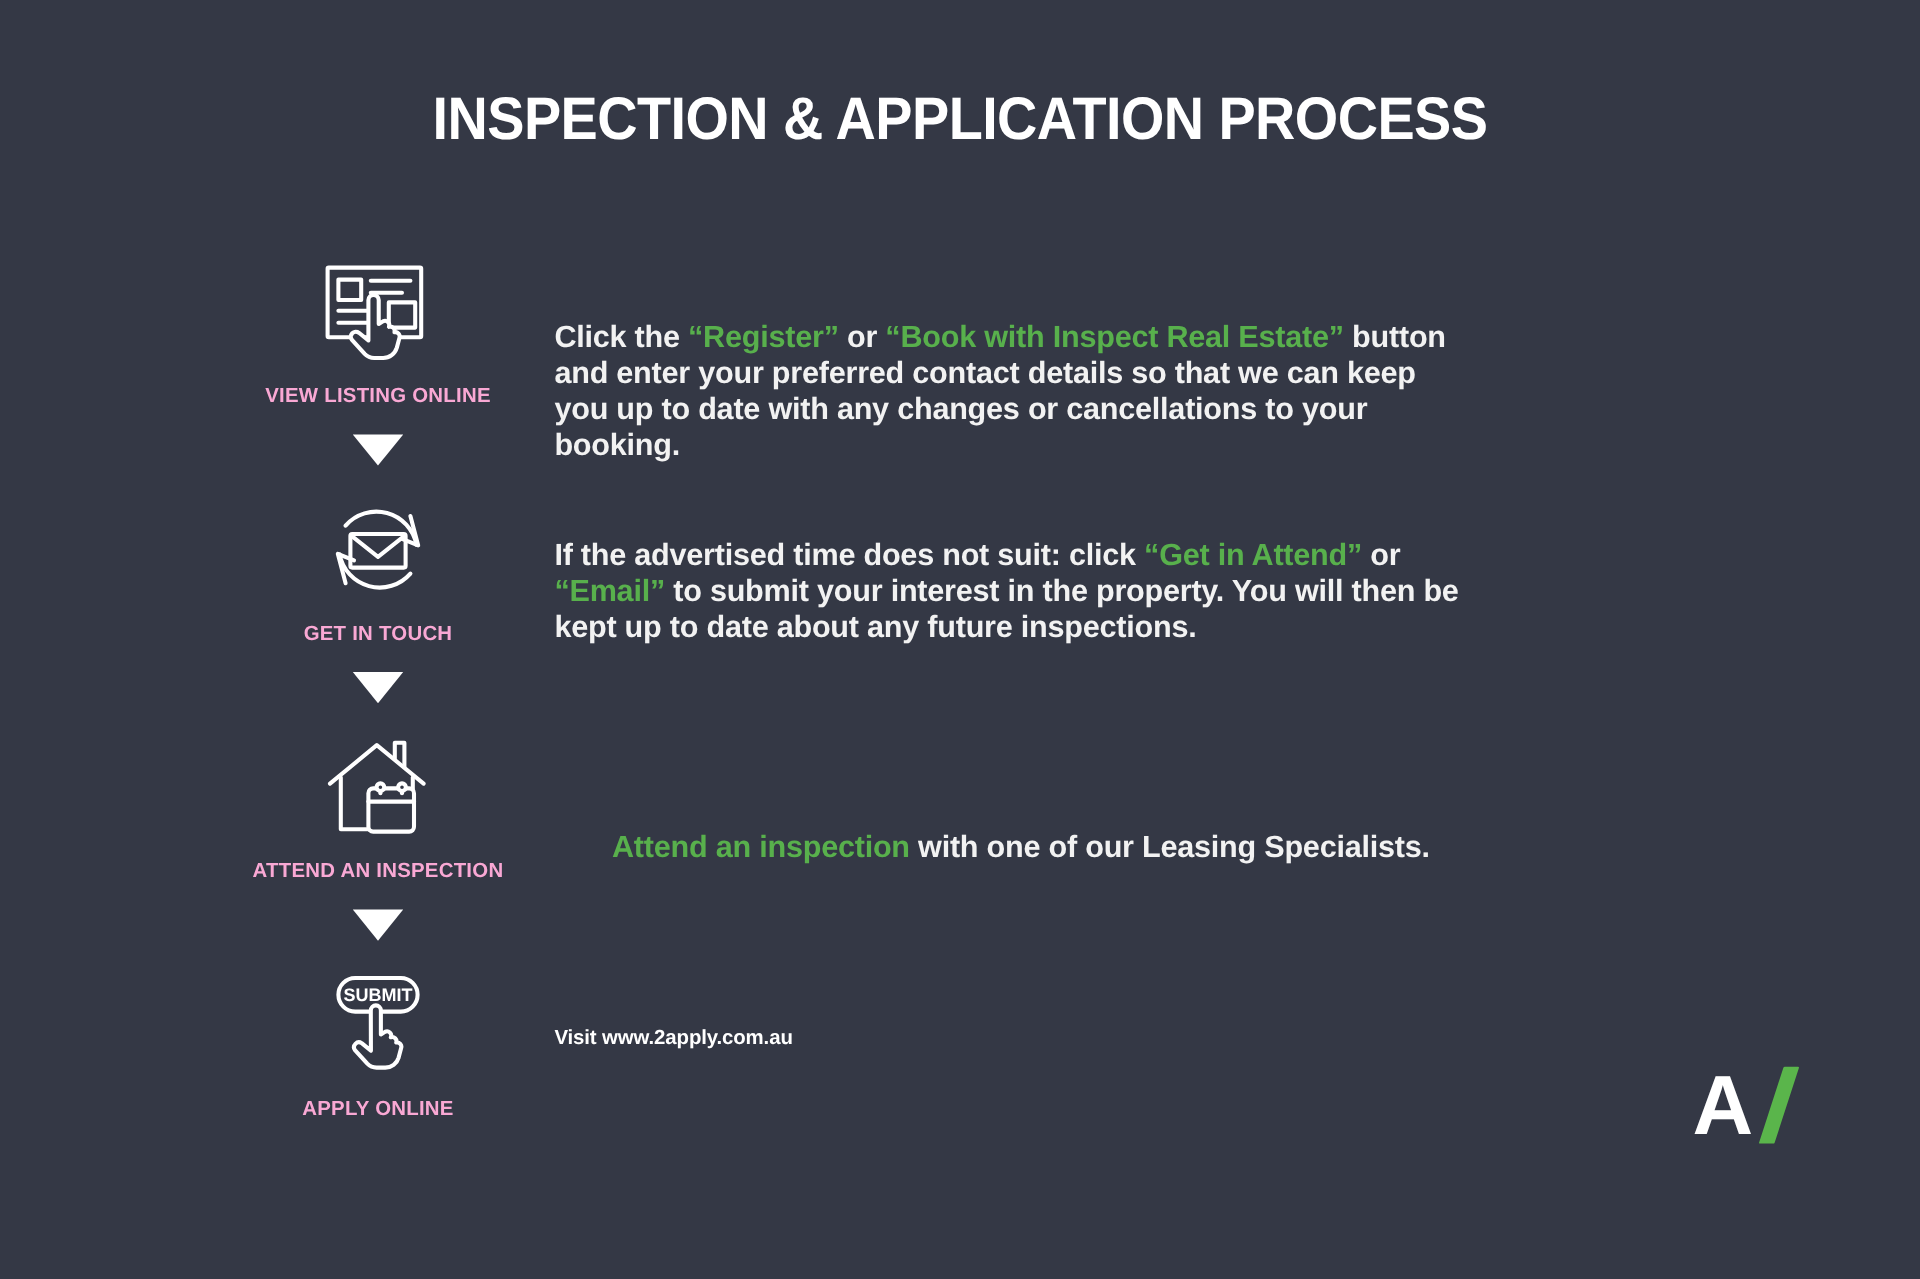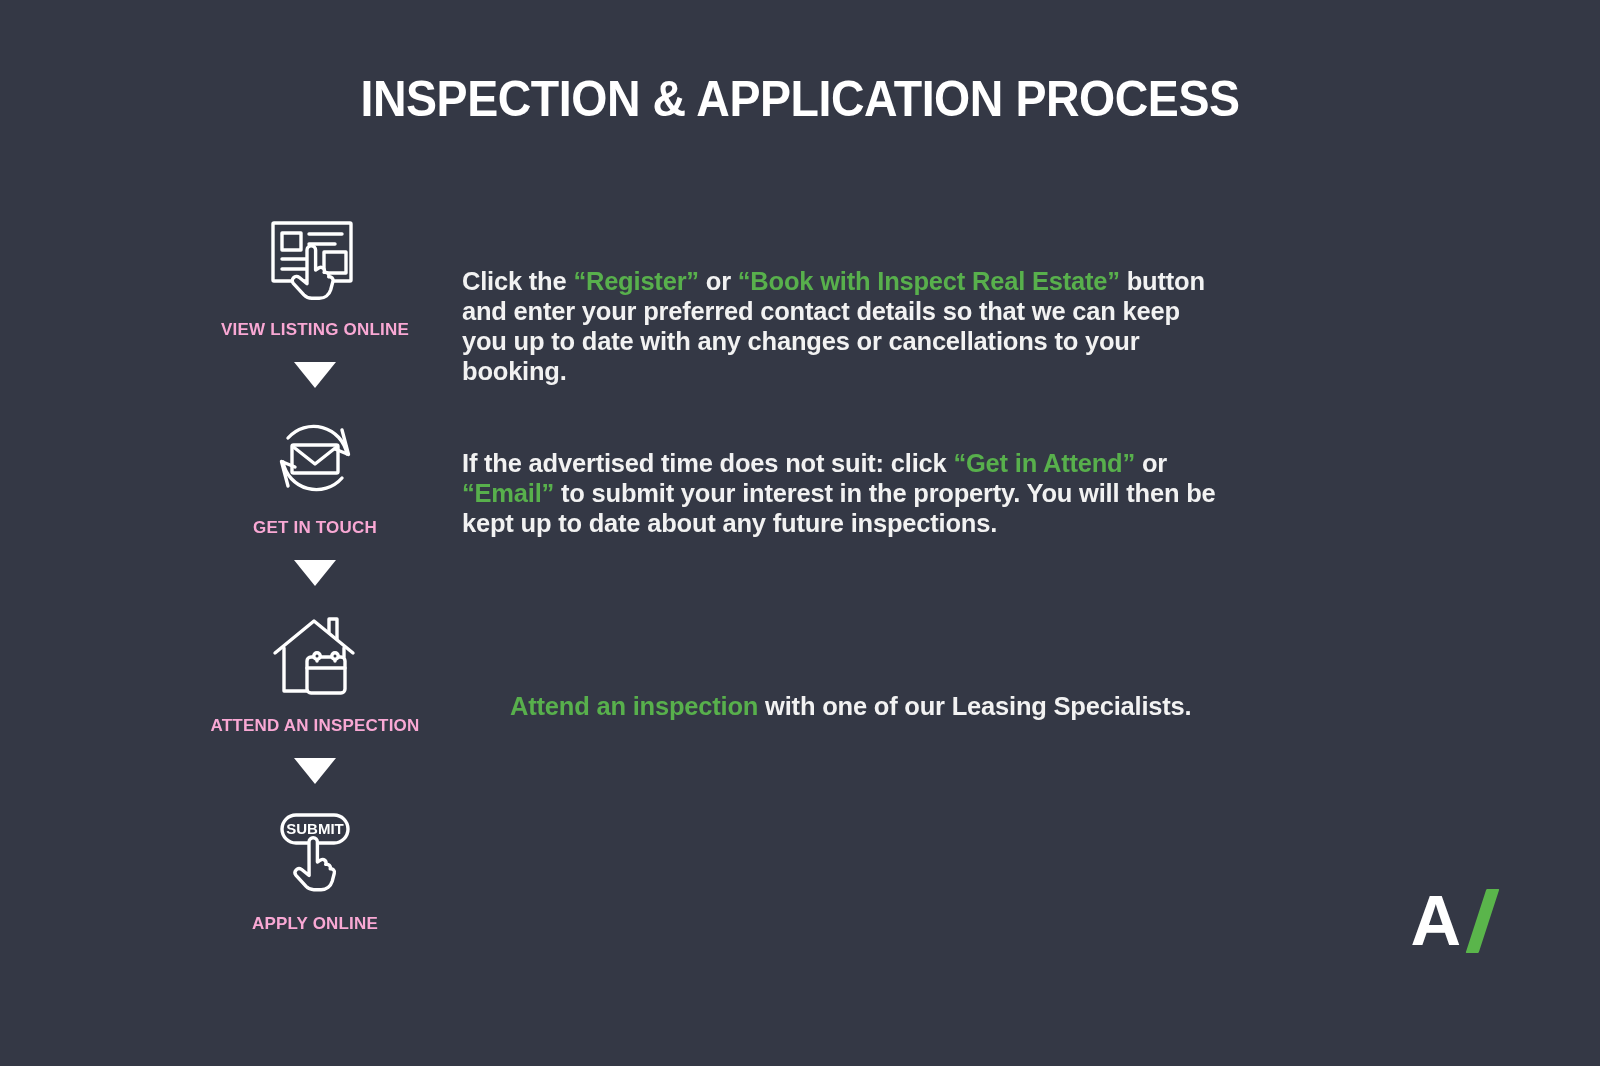--- a/index.html
+++ b/index.html
@@ -290,20 +290,21 @@
 
   <div class="block-2">
     <p class="para"><span>If the advertised time does not suit: click </span><span class="green">“Get in Attend”</span><span> or </span><span class="green">“Email”</span><span> to submit your interest in the property. You will then be kept up to date about any future inspections.</span></p>
   </div>
 
   <div class="block-3">
     <p class="para"><span class="green">Attend an inspection</span><span> with one of our Leasing Specialists.</span></p>
   </div>
 
   <div class="block-4">
+    <div class="visit-line">Visit www.2apply.com.au</div>
   </div>
 
 </div>
 
 <div class="logo">
   <span class="logo-text">A</span>
   <span class="logo-slash"></span>
 </div>
 
 </body></html>

